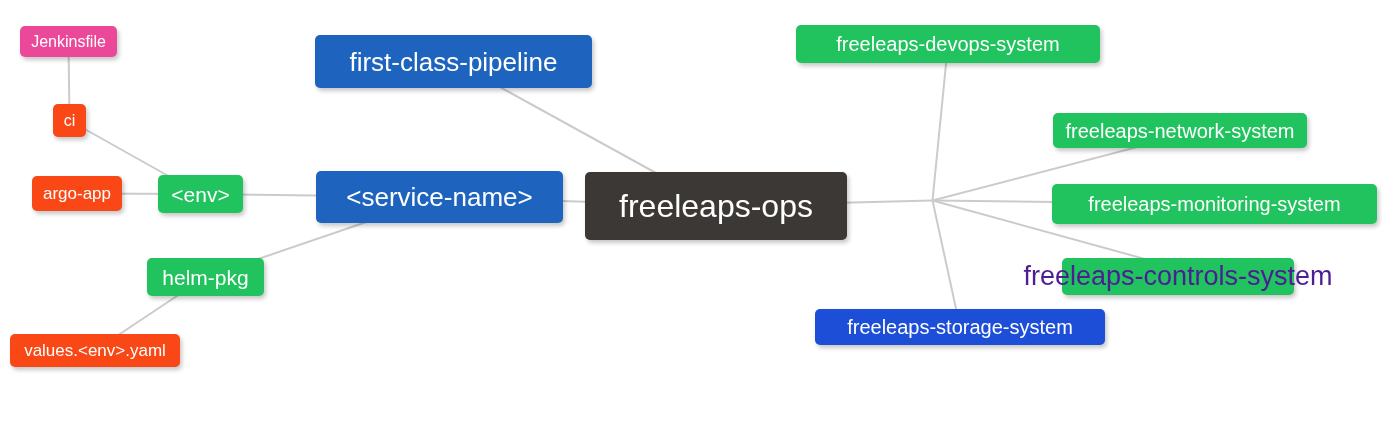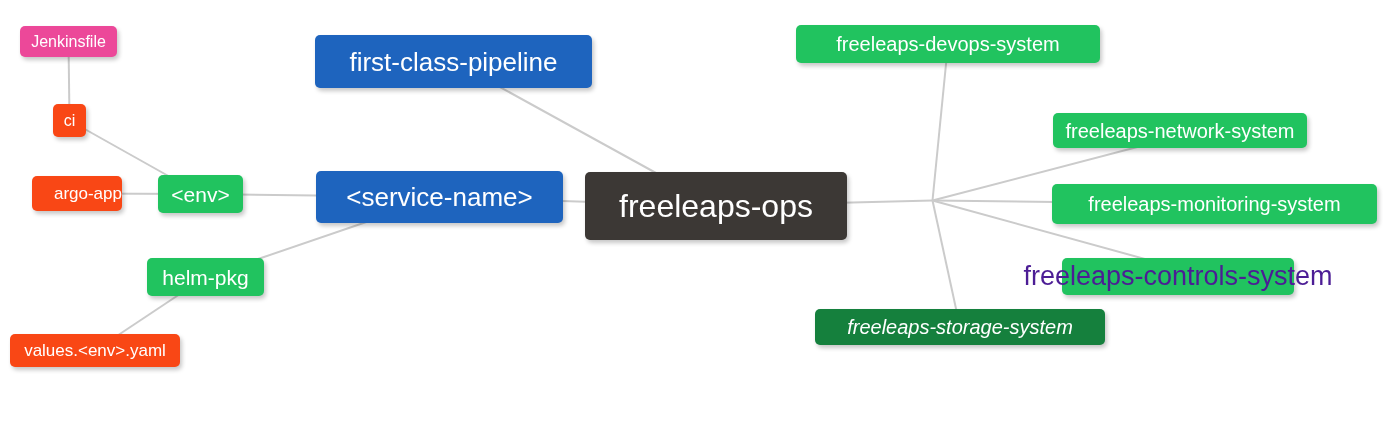--- a/index.html
+++ b/index.html
@@ -61,21 +61,21 @@
       <line x1="932.5" y1="200.5" x2="1214.5" y2="204" stroke="#cbcbcb" stroke-width="2"></line>
       <line x1="932.5" y1="200.5" x2="1208.5" y2="276.5" stroke="#cbcbcb" stroke-width="2"></line>
       <line x1="932.5" y1="200.5" x2="960" y2="327" stroke="#cbcbcb" stroke-width="2"></line>
     </svg>
 <div class="node" style="left: 20px; top: 26px; width: 97px; height: 31px; font-size: 16px; background: #ec4899; color: rgb(255, 255, 255);">
       <span>Jenkinsfile</span>
     </div>
     <div class="node" style="left: 53px; top: 104px; width: 33px; height: 33px; font-size: 16px; background: rgb(249, 71, 21); color: rgb(255, 255, 255);">
       <span>ci</span>
     </div>
-    <div class="node" style="left: 32px; top: 176px; width: 90px; height: 35px; font-size: 17px; background: rgb(249, 71, 21); color: rgb(255, 255, 255); justify-content: flex-end;">
+    <div class="node" style="left: 32px; top: 176px; width: 90px; height: 35px; font-size: 17px; background: rgb(249, 71, 21); color: rgb(255, 255, 255);">
       <span>argo-app</span>
     </div>
     <div class="node" style="left: 158px; top: 175px; width: 85px; height: 38px; font-size: 21px; background: rgb(33, 195, 95); color: rgb(255, 255, 255);">
       <span>&lt;env&gt;</span>
     </div>
     <div class="node" style="left: 147px; top: 258px; width: 117px; height: 38px; font-size: 21px; background: rgb(33, 195, 95); color: rgb(255, 255, 255);">
       <span>helm-pkg</span>
     </div>
     <div class="node" style="left: 10px; top: 334px; width: 170px; height: 33px; font-size: 17px; background: rgb(249, 71, 21); color: rgb(255, 255, 255); justify-content: center;">
       <span>values.&lt;env&gt;.yaml</span>
@@ -94,16 +94,16 @@
     </div>
     <div class="node" style="left: 1053px; top: 113px; width: 254px; height: 35px; font-size: 20px; background: rgb(33, 195, 95); color: rgb(255, 255, 255);">
       <span>freeleaps-network-system</span>
     </div>
     <div class="node" style="left: 1052px; top: 184px; width: 325px; height: 40px; font-size: 20px; background: rgb(33, 195, 95); color: rgb(255, 255, 255);">
       <span>freeleaps-monitoring-system</span>
     </div>
     <div class="node" style="left: 1062px; top: 258px; width: 232px; height: 37px; font-size: 27px; background: rgb(33, 195, 95); color: #4c1d95;">
       <span>freeleaps-controls-system</span>
     </div>
-    <div class="node" style="left: 815px; top: 309px; width: 290px; height: 36px; font-size: 20px; background: #15803d; color: rgb(255, 255, 255); font-style: italic;">
+    <div class="node" style="left: 815px; top: 309px; width: 290px; height: 36px; font-size: 20px; background: #1d4ed8; color: rgb(255, 255, 255);">
       <span>freeleaps-storage-system</span>
     </div>
   </div>
 
 </body></html>

